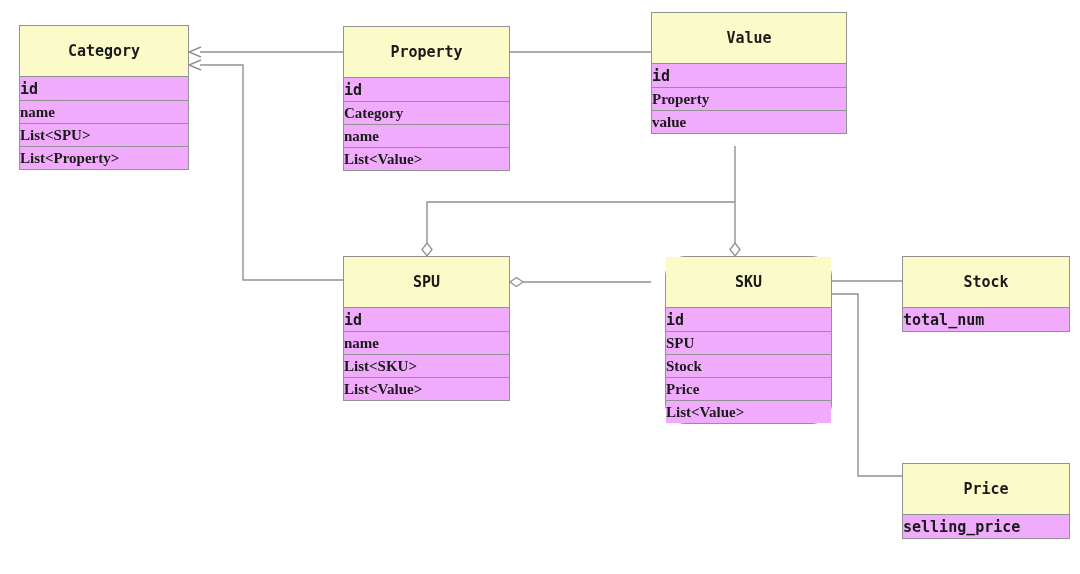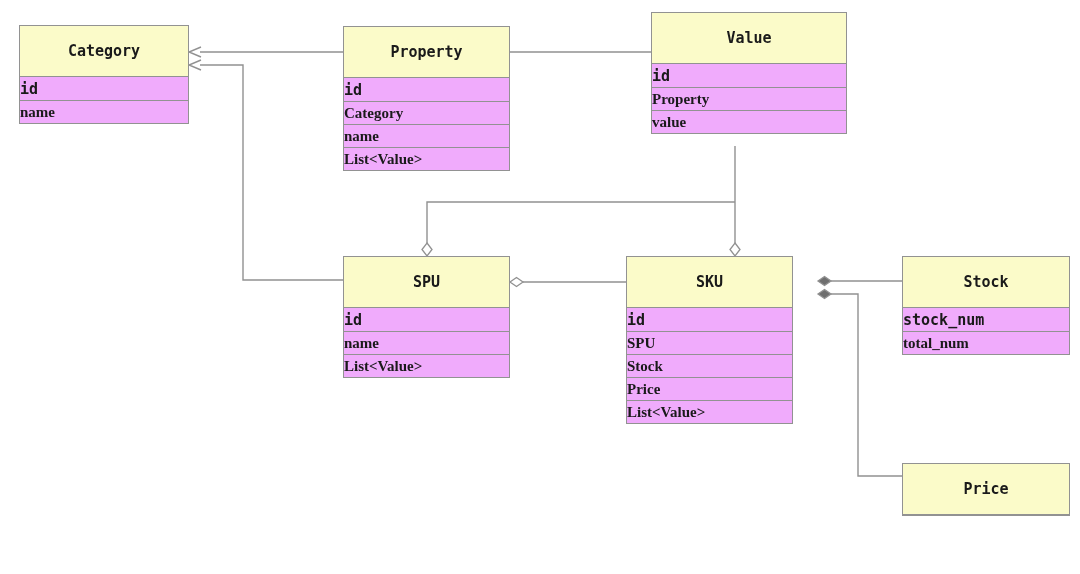--- a/index.html
+++ b/index.html
@@ -96,20 +96,26 @@
       <div class="entity" style="left: 19px; top: 25px; width: 170px;">
         <div class="entity-header">
           <span>Category</span>
         </div>
         <div class="entity-row">
           <span>id</span>
         </div>
         <div class="entity-row">
           <span>name</span>
         </div>
+        <div class="entity-row">
+          <span>List&lt;SPU&gt;</span>
+        </div>
+        <div class="entity-row">
+          <span>List&lt;Property&gt;</span>
+        </div>
       </div>
       <div class="entity" style="left: 343px; top: 26px; width: 167px;">
         <div class="entity-header">
           <span>Property</span>
         </div>
         <div class="entity-row">
           <span>id</span>
         </div>
         <div class="entity-row">
           <span>Category</span>
@@ -139,24 +145,27 @@
         <div class="entity-header">
           <span>SPU</span>
         </div>
         <div class="entity-row">
           <span>id</span>
         </div>
         <div class="entity-row">
           <span>name</span>
         </div>
         <div class="entity-row">
+          <span>List&lt;SKU&gt;</span>
+        </div>
+        <div class="entity-row">
           <span>List&lt;Value&gt;</span>
         </div>
       </div>
-      <div class="entity" style="left: 626px; top: 256px; width: 167px;">
+      <div class="entity" style="left: 665px; top: 256px; width: 167px; border-radius: 20px;">
         <div class="entity-header">
           <span>SKU</span>
         </div>
         <div class="entity-row">
           <span>id</span>
         </div>
         <div class="entity-row">
           <span>SPU</span>
         </div>
         <div class="entity-row">
@@ -167,25 +176,25 @@
         </div>
         <div class="entity-row">
           <span>List&lt;Value&gt;</span>
         </div>
       </div>
       <div class="entity" style="left: 902px; top: 256px; width: 168px;">
         <div class="entity-header">
           <span>Stock</span>
         </div>
         <div class="entity-row">
-          <span>stock_num</span>
-        </div>
-        <div class="entity-row">
           <span>total_num</span>
         </div>
       </div>
       <div class="entity" style="left: 902px; top: 463px; width: 168px;">
         <div class="entity-header">
           <span>Price</span>
+        </div>
+        <div class="entity-row">
+          <span>selling_price</span>
         </div>
       </div>
     </div>
 </div>
 
 </body></html>

